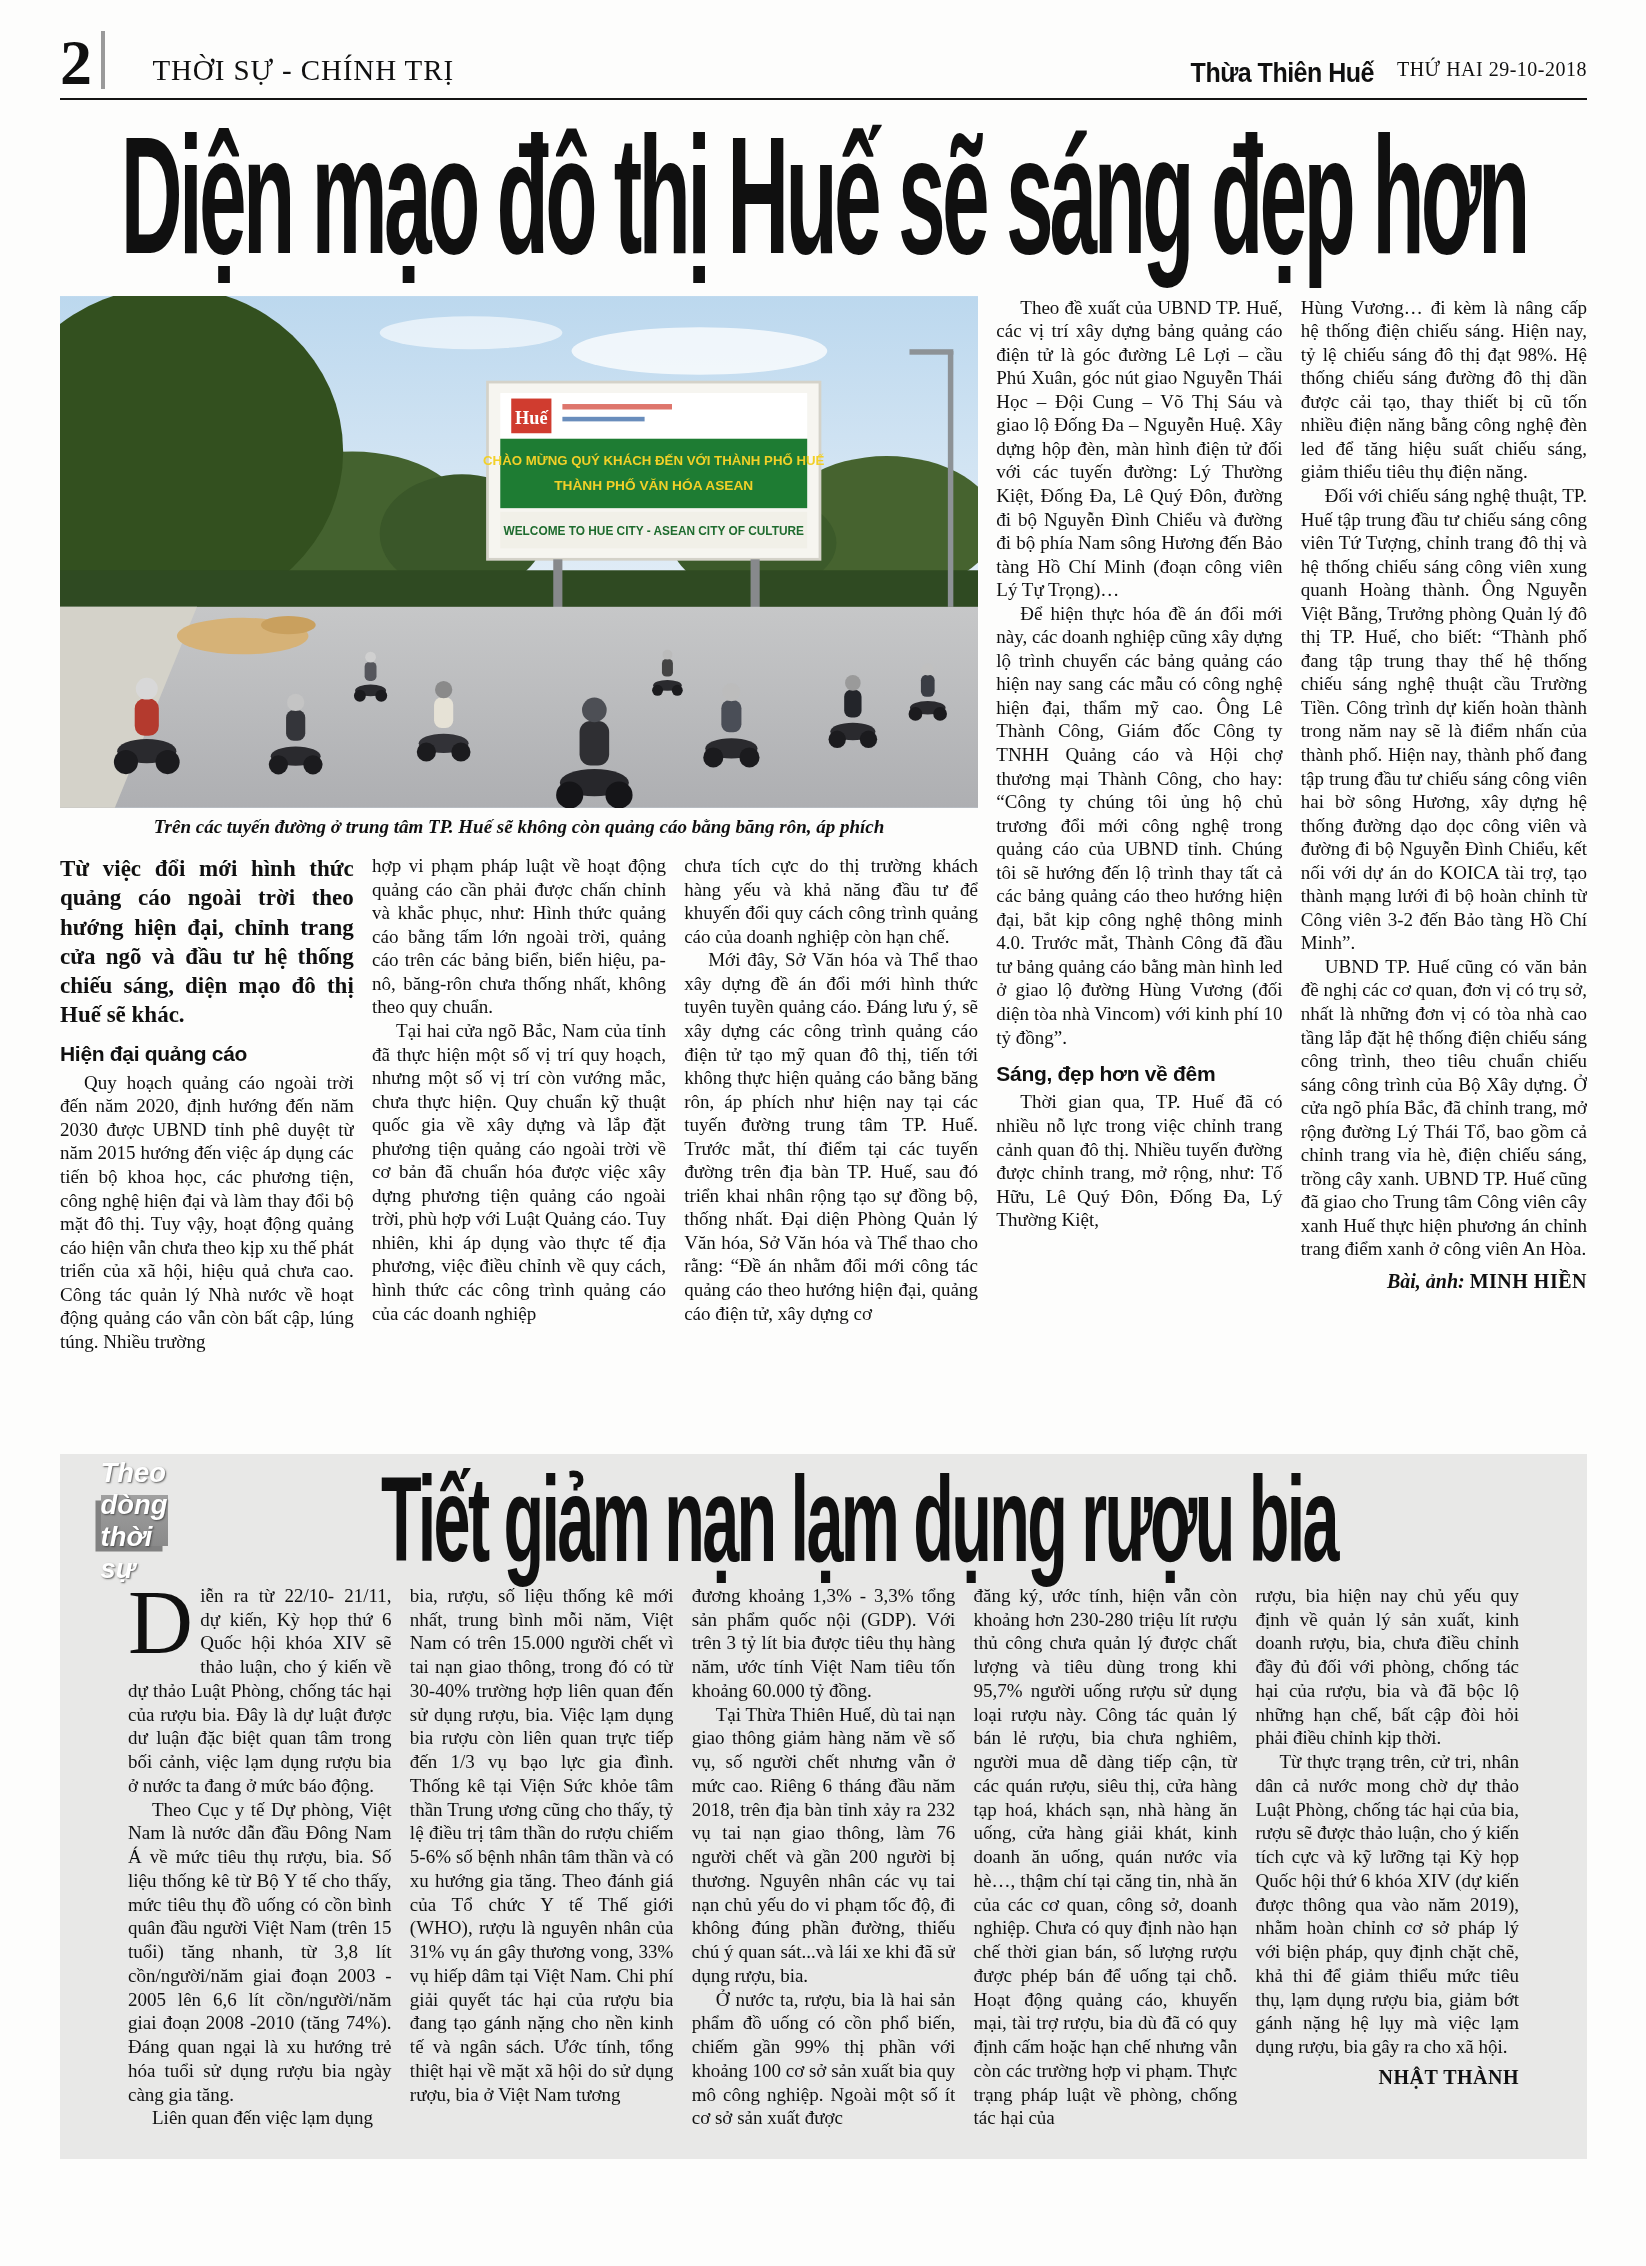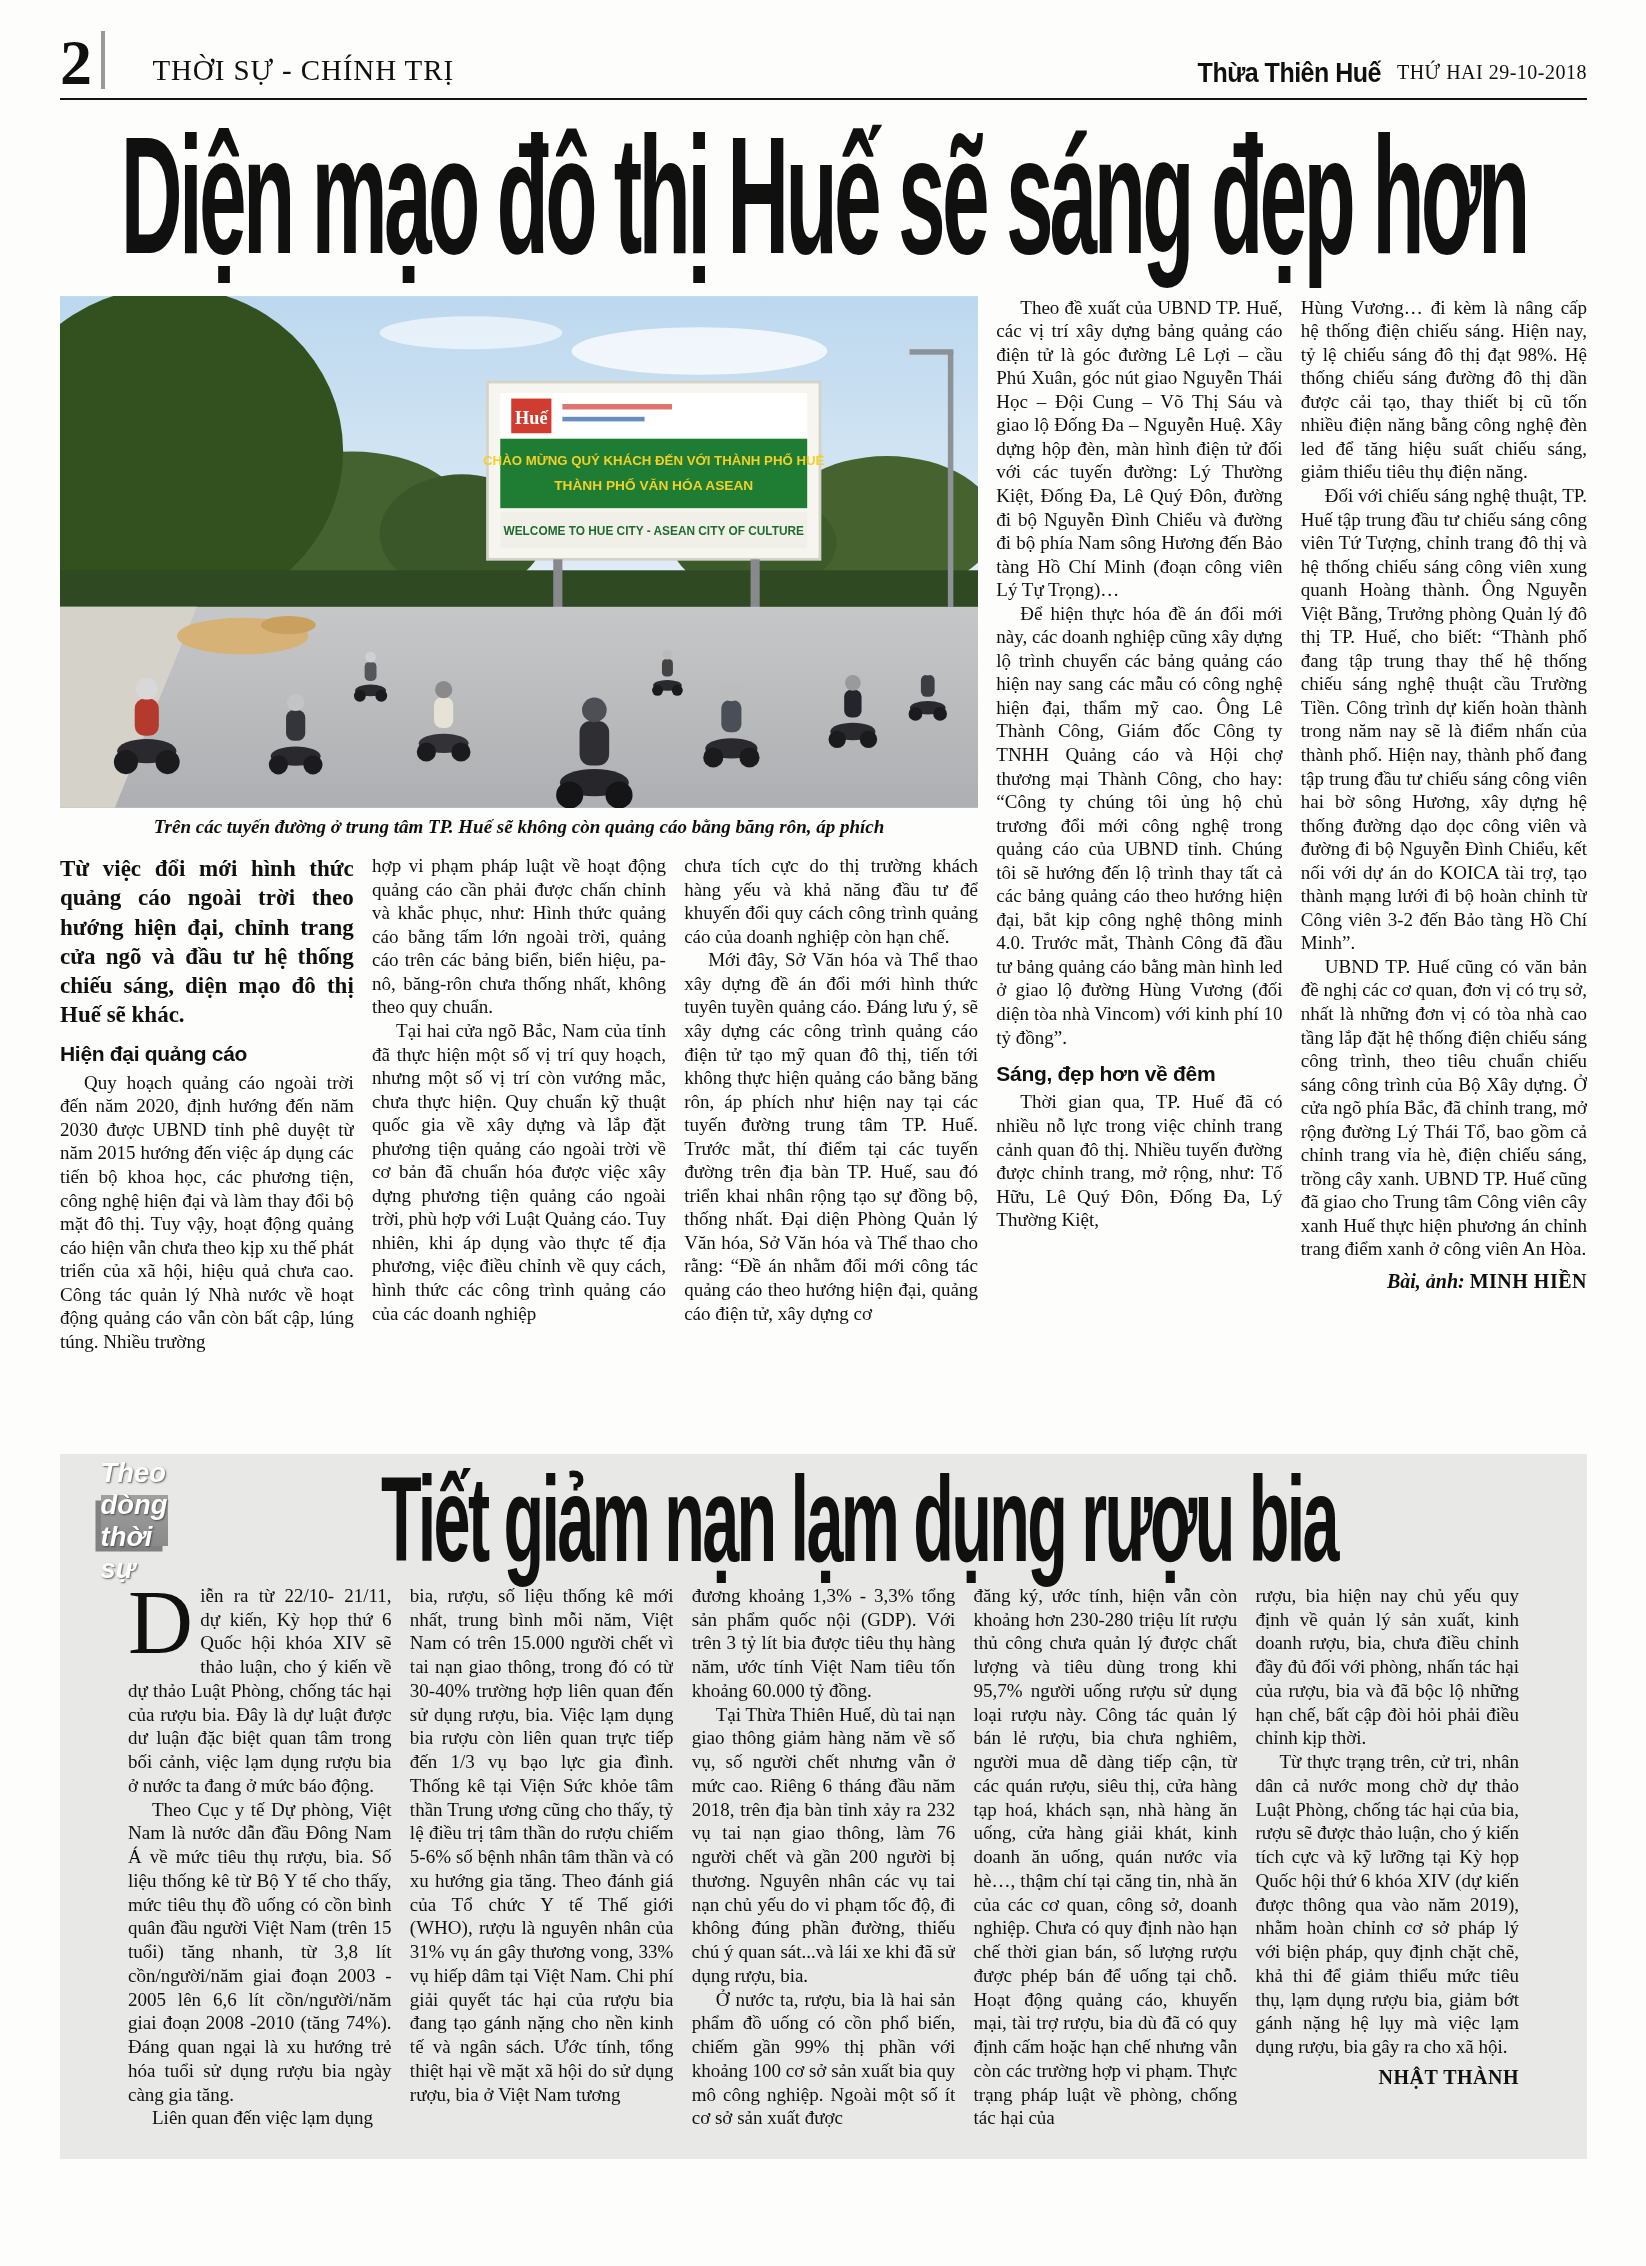--- a/index.html
+++ b/index.html
@@ -8,21 +8,21 @@
     position:relative; width:1647px; height:2267px; background:#fdfdfc;
     font-family:"Liberation Serif", serif; color:#101010; overflow:hidden;
   }
   .content { margin:0 60px; }
 
   
   .hdr { display:flex; align-items:flex-end; padding-top:31px; padding-bottom:7.3px; border-bottom:2.7px solid #141414; }
   .pagenum { font-size:64px; font-weight:bold; line-height:.85; font-family:"Liberation Serif",serif; }
   .hdr-bar { width:3.7px; height:58px; background:#9a9a9a; margin:0 14.6px 1.8px 9.1px; }
   .section-title { font-size:29px; letter-spacing:0.9px; line-height:1; padding-bottom:5.5px; font-family:"Liberation Serif",serif;margin-left:33px; }
-  .hdr-right { margin-left:auto; display:flex; align-items:center; gap:16px; padding-bottom:3.7px; }
+  .hdr-right { margin-left:auto; display:flex; align-items:flex-start; gap:23px; padding-bottom:3.7px; }
   .masthead { font-family:"Liberation Sans",sans-serif; font-weight:700; font-size:25px; letter-spacing:-0.5px; transform:scaleY(1.08); }
   .issue-date { font-size:20px; letter-spacing:0.5px; }
 
   
   .headline1 { height:190px; display:flex; align-items:center; justify-content:center; overflow:hidden; }
   .headline1 span {
     display:inline-block; white-space:nowrap; font-family:"Liberation Sans",sans-serif;
     font-weight:700; font-size:126px; letter-spacing:-5.5px; transform:scale(.68,1.32); transform-origin:center;
   }
 
@@ -261,21 +261,21 @@
         </div>
         <div class="col">
           <p class="body cont">đương khoảng 1,3% - 3,3% tổng sản phẩm quốc nội (GDP). Với trên 3 tỷ lít bia được tiêu thụ hàng năm, ước tính Việt Nam tiêu tốn khoảng 60.000 tỷ đồng.</p>
           <p class="body para">Tại Thừa Thiên Huế, dù tai nạn giao thông giảm hàng năm về số vụ, số người chết nhưng vẫn ở mức cao. Riêng 6 tháng đầu năm 2018, trên địa bàn tỉnh xảy ra 232 vụ tai nạn giao thông, làm 76 người chết và gần 200 người bị thương. Nguyên nhân các vụ tai nạn chủ yếu do vi phạm tốc độ, đi không đúng phần đường, thiếu chú ý quan sát...và lái xe khi đã sử dụng rượu, bia.</p>
           <p class="body para">Ở nước ta, rượu, bia là hai sản phẩm đồ uống có cồn phổ biến, chiếm gần 99% thị phần với khoảng 100 cơ sở sản xuất bia quy mô công nghiệp. Ngoài một số ít cơ sở sản xuất được</p>
         </div>
         <div class="col">
           <p class="body cont">đăng ký, ước tính, hiện vẫn còn khoảng hơn 230-280 triệu lít rượu thủ công chưa quản lý được chất lượng và tiêu dùng trong khi 95,7% người uống rượu sử dụng loại rượu này. Công tác quản lý bán lẻ rượu, bia chưa nghiêm, người mua dễ dàng tiếp cận, từ các quán rượu, siêu thị, cửa hàng tạp hoá, khách sạn, nhà hàng ăn uống, cửa hàng giải khát, kinh doanh ăn uống, quán nước vỉa hè…, thậm chí tại căng tin, nhà ăn của các cơ quan, công sở, doanh nghiệp. Chưa có quy định nào hạn chế thời gian bán, số lượng rượu được phép bán để uống tại chỗ. Hoạt động quảng cáo, khuyến mại, tài trợ rượu, bia dù đã có quy định cấm hoặc hạn chế nhưng vẫn còn các trường hợp vi phạm. Thực trạng pháp luật về phòng, chống tác hại của</p>
         </div>
         <div class="col">
-          <p class="body cont">rượu, bia hiện nay chủ yếu quy định về quản lý sản xuất, kinh doanh rượu, bia, chưa điều chỉnh đầy đủ đối với phòng, nhấn tác hại của rượu, bia và đã bộc lộ những hạn chế, bất cập đòi hỏi phải điều chỉnh kịp thời.</p>
+          <p class="body cont">rượu, bia hiện nay chủ yếu quy định về quản lý sản xuất, kinh doanh rượu, bia, chưa điều chỉnh đầy đủ đối với phòng, chống tác hại của rượu, bia và đã bộc lộ những hạn chế, bất cập đòi hỏi phải điều chỉnh kịp thời.</p>
           <p class="body para">Từ thực trạng trên, cử tri, nhân dân cả nước mong chờ dự thảo Luật Phòng, chống tác hại của bia, rượu sẽ được thảo luận, cho ý kiến tích cực và kỹ lưỡng tại Kỳ họp Quốc hội thứ 6 khóa XIV (dự kiến được thông qua vào năm 2019), nhằm hoàn chỉnh cơ sở pháp lý với biện pháp, quy định chặt chẽ, khả thi để giảm thiểu mức tiêu thụ, lạm dụng rượu bia, giảm bớt gánh nặng hệ lụy mà việc lạm dụng rượu, bia gây ra cho xã hội.</p>
           <p class="byline2"><strong>NHẬT THÀNH</strong></p>
         </div>
       </div>
   </section>
 
 </div>
 
 
 </body></html>

